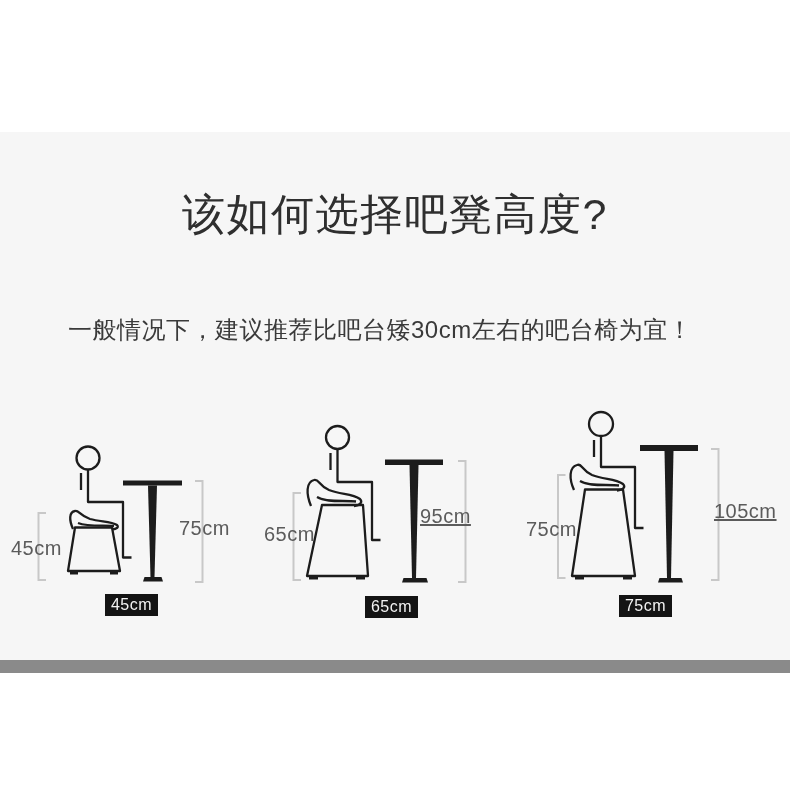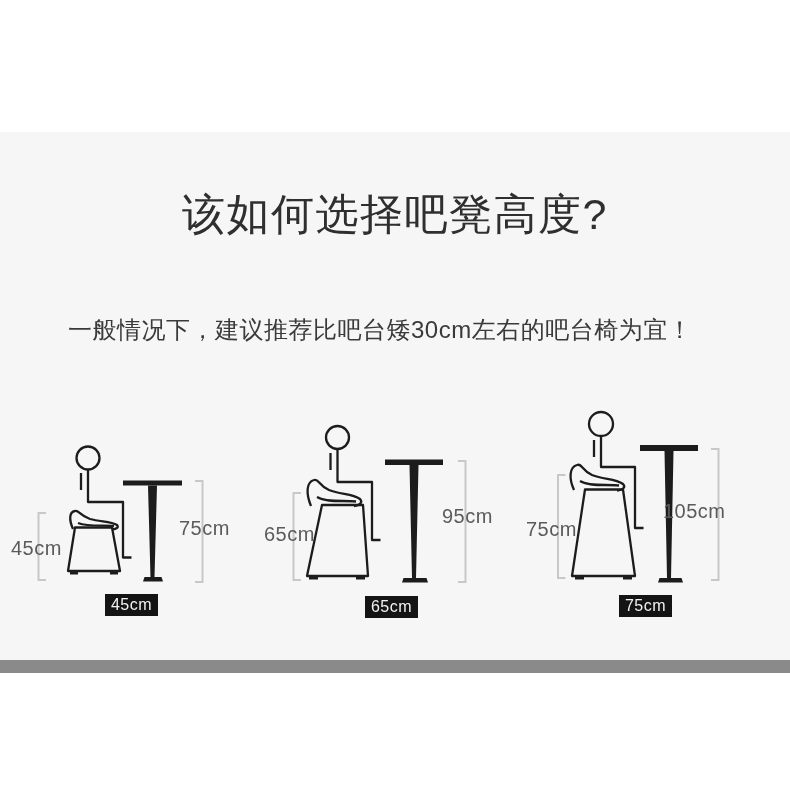--- a/index.html
+++ b/index.html
@@ -31,23 +31,23 @@
   .diagram-svg {
     position:absolute; left:0; top:395px; width:790px; height:240px;
   }
   .dim-label {
     position:absolute; font-size:20px; color:#5b5b5b;
     line-height:20px; white-space:nowrap; letter-spacing:0.5px;
   }
   .dim-1-stool { left:11px;  top:538px; }
   .dim-1-table { left:179px; top:518px; }
   .dim-2-stool { left:264px; top:524px; }
-  .dim-2-table { left:442px; top:506px; }
+  .dim-2-table { left:420px; top:506px;text-decoration:underline; }
   .dim-3-stool { left:526px; top:519px; }
-  .dim-3-table { left:663px; top:501px; }
+  .dim-3-table { left:714px; top:501px;text-decoration:underline; }
   .badge {
     position:absolute; width:53px; height:22px;
     background:#141414; color:#f2f2f2;
     font-size:16px; line-height:22px; text-align:center;
     letter-spacing:0.5px;
   }
   .badge-1 { left:105px; top:594px; }
   .badge-2 { left:365px; top:596px; }
   .badge-3 { left:619px; top:595px; }
   .figure-stroke { stroke:#1c1c1c; fill:none; stroke-width:2.3; stroke-linejoin:round; }

